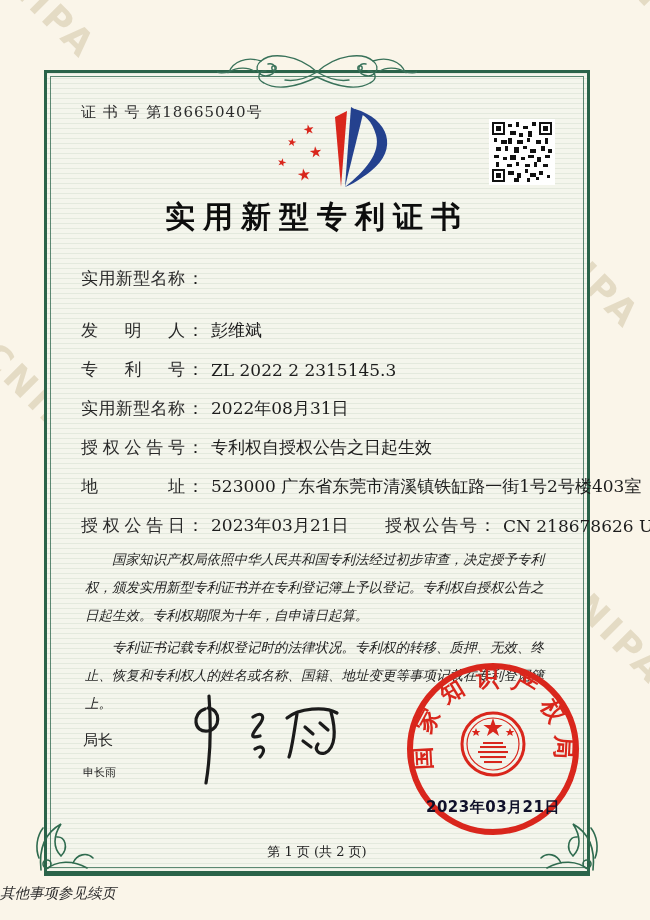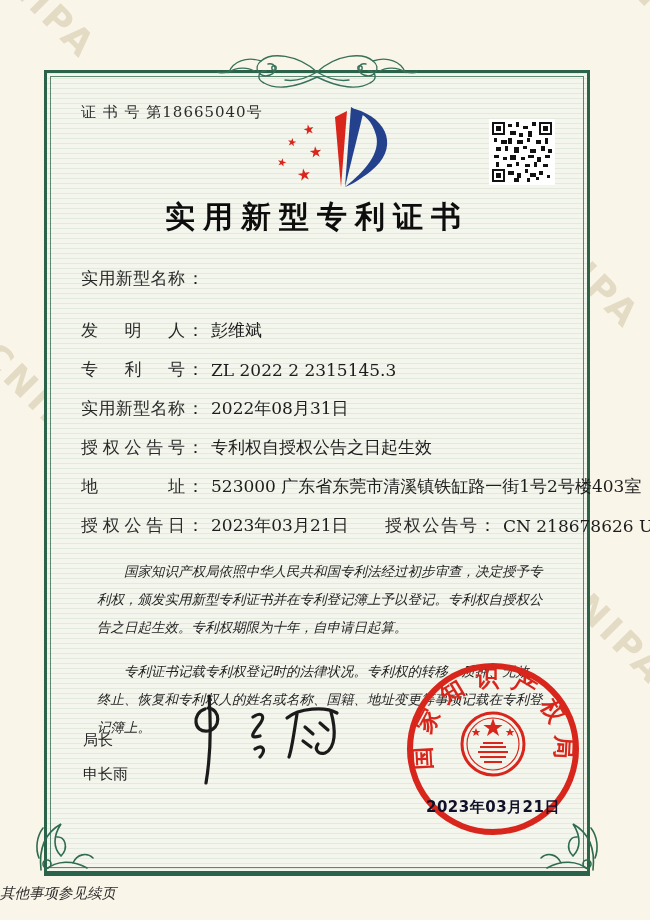--- a/index.html
+++ b/index.html
@@ -41,23 +41,23 @@
   }
   .fields{position:absolute;left:34px;top:186px;right:26px;}
   .frow{height:39px;display:flex;align-items:center;font-size:17px;color:#1d1d1d;}
   .frow.first{margin-bottom:13px;}
   .flabel{display:inline-block;width:104px;text-align:justify;text-align-last:justify;color:#2a2a2a;flex:none;}
   .flabel.second{width:92px;margin-left:32px;}
   .fcolon{margin:0 7px 0 2px;flex:none;}
   .fvalue{white-space:nowrap;}
   .fvalue.fixed{width:142px;flex:none;}
   .paras{position:absolute;left:34px;right:26px;top:468px;font-size:13.5px;line-height:2.08;color:#1f1f1f;font-style:italic;}
-  .paras p{margin:16px;text-indent:2em;}
+  .paras p{margin:4px;text-indent:2em;}
   .sig-title{position:absolute;left:36px;top:658px;font-size:15px;color:#222;font-family:"DejaVu Sans","Liberation Sans",sans-serif;text-align:right;}
-  .sig-name{position:absolute;left:36px;top:692px;font-size:15px;color:#222;font-family:"DejaVu Sans","Liberation Sans",sans-serif;}
+  .sig-name{position:absolute;left:36px;top:692px;font-size:11px;color:#222;font-family:"DejaVu Sans","Liberation Sans",sans-serif;}
   .sig-script{position:absolute;left:128px;top:618px;}
   .seal{position:absolute;left:357px;top:587px;width:178px;height:178px;}
   .seal-date{
     position:absolute;left:50%;top:138px;transform:translateX(-50%);
     font-size:15px;font-weight:bold;color:#10102a;white-space:nowrap;
     font-family:"DejaVu Sans","Liberation Sans",sans-serif;letter-spacing:0.5px;
   }
   .page-num{position:absolute;left:0;right:0;top:770px;text-align:center;font-size:13px;color:#222;}
   .foot-note{position:absolute;left:0;right:0;top:884px;text-align:left;font-size:14.5px;color:#2e2e2e;font-style:italic;z-index:2;}
 </style>
@@ -255,15 +255,16 @@
         <polygon points="89,58 91.4,65 98.6,65 92.8,69.3 95,76 89,71.8 83,76 85.2,69.3 79.4,65 86.6,65" stroke="none"></polygon>
         <polygon points="72,68 73.2,71 76.4,71 73.9,73 74.9,76 72,74.2 69.1,76 70.1,73 67.6,71 70.8,71" stroke="none"></polygon>
         <polygon points="106,68 107.2,71 110.4,71 107.9,73 108.9,76 106,74.2 103.1,76 104.1,73 101.6,71 104.8,71" stroke="none"></polygon>
         <path d="M74,92 h30 M76,87 h26 M79,83 h20" fill="none" stroke-width="2"></path>
         <path d="M76,97 h26 M80,102 h18" fill="none" stroke-width="2"></path>
       </g>
     </svg>
     <div class="seal-date">2023年03月21日</div>
   </div>
 
+  <div class="page-num">第 1 页 (共 2 页)</div>
 </div>
 
 <div class="foot-note">其他事项参见续页</div>
 
 </body></html>

